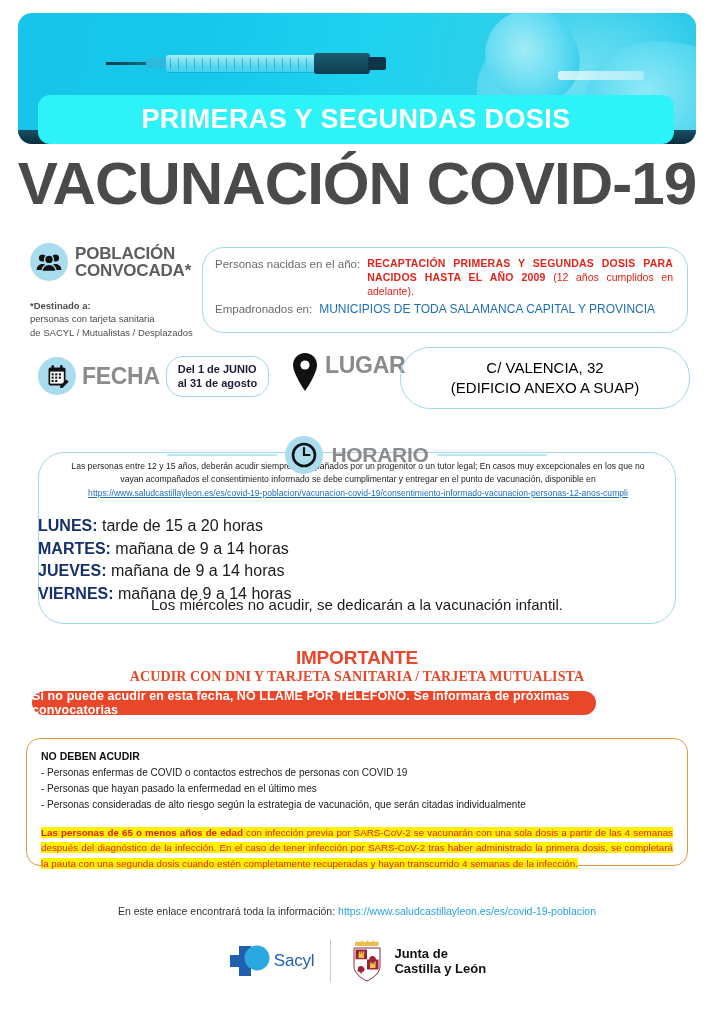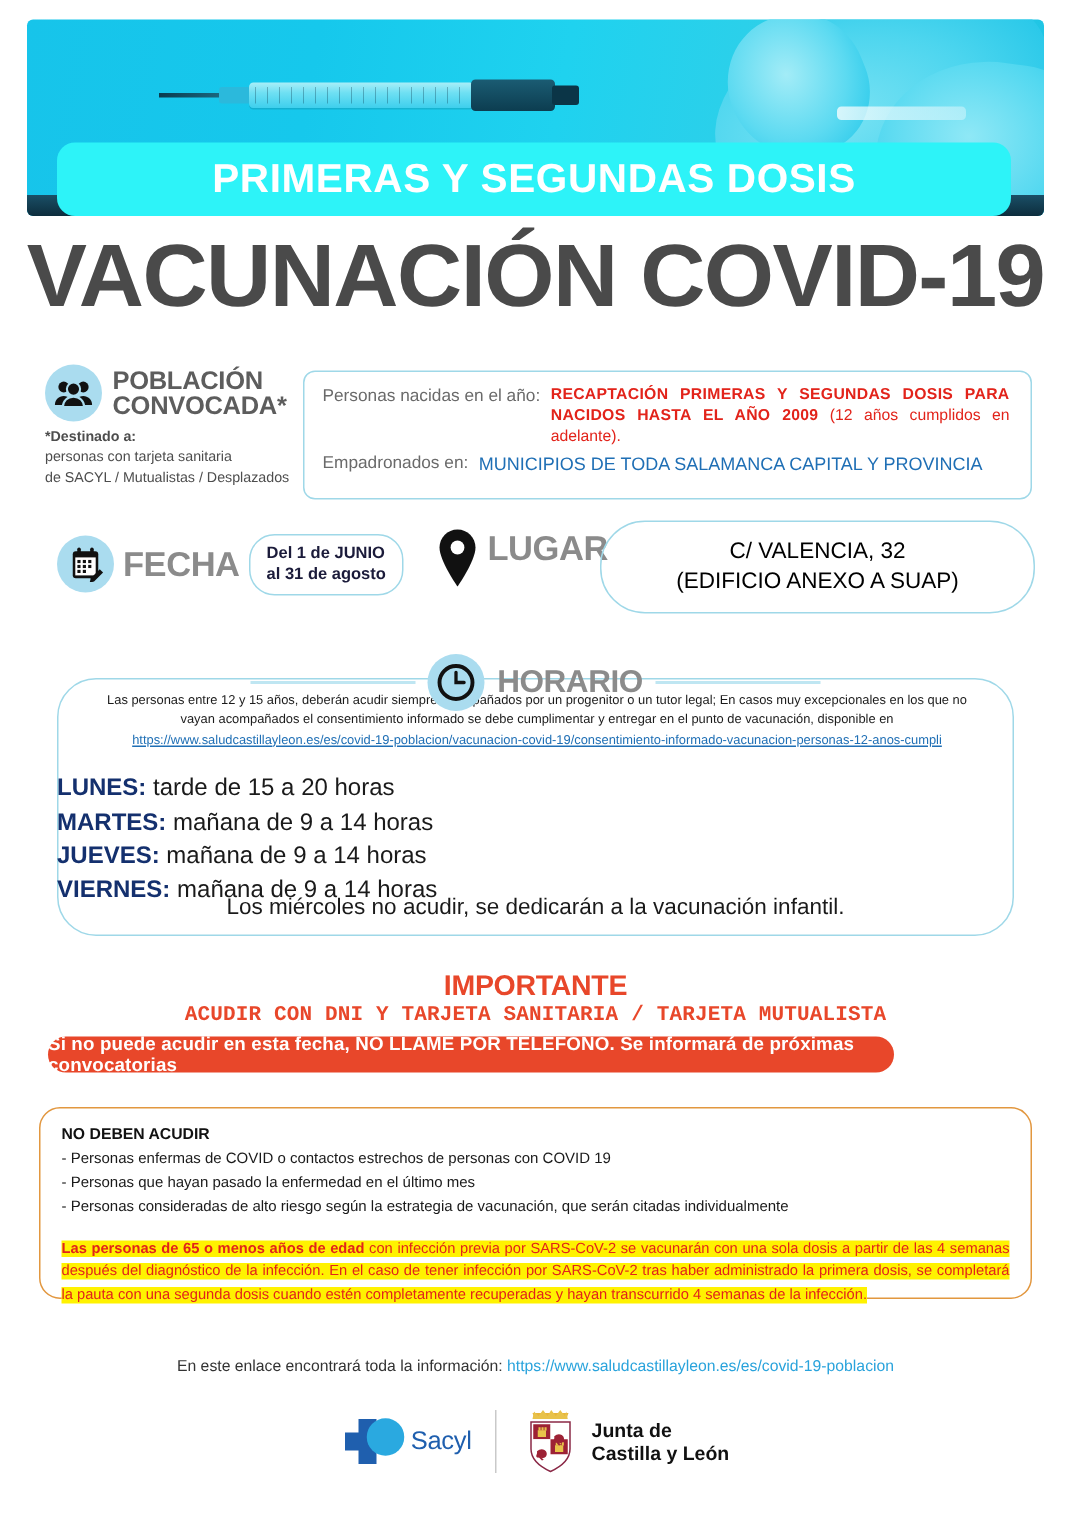--- a/index.html
+++ b/index.html
@@ -7,21 +7,21 @@
     width: 714px; height: 1011px;
     background: #ffffff;
     font-family: "Liberation Sans", sans-serif;
     overflow: hidden;
   }
   .poster { position: relative; width: 714px; height: 1011px; background:#fff; }
 
   
   .hero {
     position: absolute; left: 18px; top: 13px; width: 678px; height: 131px;
-    border-radius: 4px; overflow: hidden;
+    border-radius: 14px; overflow: hidden;
     background: linear-gradient(100deg,#17c4ea 0%,#16c8ec 28%,#1fd2ef 52%,#30cfe8 75%,#1ec4e4 100%);
   }
   .hero-photo { position:absolute; inset:0; }
   .hand-a {
     position:absolute; right:-10px; top:-10px; width:230px; height:150px;
     background: radial-gradient(ellipse at 35% 45%, #7fe4f4 0%, #4fd6ef 45%, #23c6e8 80%);
     border-radius: 52% 40% 46% 60%;
     transform: rotate(-14deg);
     opacity:.95;
   }
@@ -84,26 +84,26 @@
   .pob-head{ display:flex; align-items:center; gap:7px; }
   .circ-icon{
     width:38px; height:38px; border-radius:50%; background:#aadcef;
     display:flex; align-items:center; justify-content:center; flex:0 0 38px;
   }
   .pob-title{
     font-size:17px; font-weight:700; color:#5d5d5d; line-height:1.02;
     font-family:"Liberation Sans Narrow","Liberation Sans",sans-serif;
     letter-spacing:-.2px;
   }
-  .pob-note{ margin-top:4px; font-size:9.5px; color:#4d4d4d; line-height:1.42; }
+  .pob-note{ margin-top:18px; font-size:9.5px; color:#4d4d4d; line-height:1.42; }
   .pob-note b{ font-weight:700; }
 
   .pob-box{
     position:absolute; left:202px; top:247px; width:486px; height:86px;
-    border:1.6px solid #9fd8e8; border-radius:8px;
+    border:1.6px solid #9fd8e8; border-radius:22px;
     padding:9px 14px 0 12px;
   }
   .pob-row{ display:flex; gap:7px; margin-bottom:3px; }
   .pob-label{
     font-size:11.5px; color:#6a6a6a; font-weight:400; white-space:nowrap;
     flex:0 0 auto; padding-top:1px;
     font-family:"Liberation Sans Narrow","Liberation Sans",sans-serif;
   }
   .pob-val-red{
     font-size:10.5px; color:#e2231a; font-weight:700; line-height:1.32;
@@ -166,21 +166,21 @@
 
   
   .imp-title{
     position:absolute; left:0; right:0; top:647px; text-align:center;
     font-size:19px; font-weight:700; color:#e8472a; letter-spacing:-.2px;
     font-family:"Liberation Sans Narrow","Liberation Sans",sans-serif;
   }
   .imp-sub{
     position:absolute; left:0; right:0; top:669px; text-align:center;
     font-size:14px; font-weight:700; color:#e8472a; letter-spacing:.1px;
-    font-family:Liberation Mono, monospace;
+    font-family:Liberation Serif, serif;
   }
   .red-pill{
     position:absolute; left:32px; top:691px; width:564px; height:24px;
     background:#e8472a; border-radius:12px;
     display:flex; align-items:center; justify-content:center;
     color:#fff; font-size:12.5px; font-weight:700; letter-spacing:.1px;
     font-family:"Liberation Sans Narrow","Liberation Sans",sans-serif;
   }
 
   

